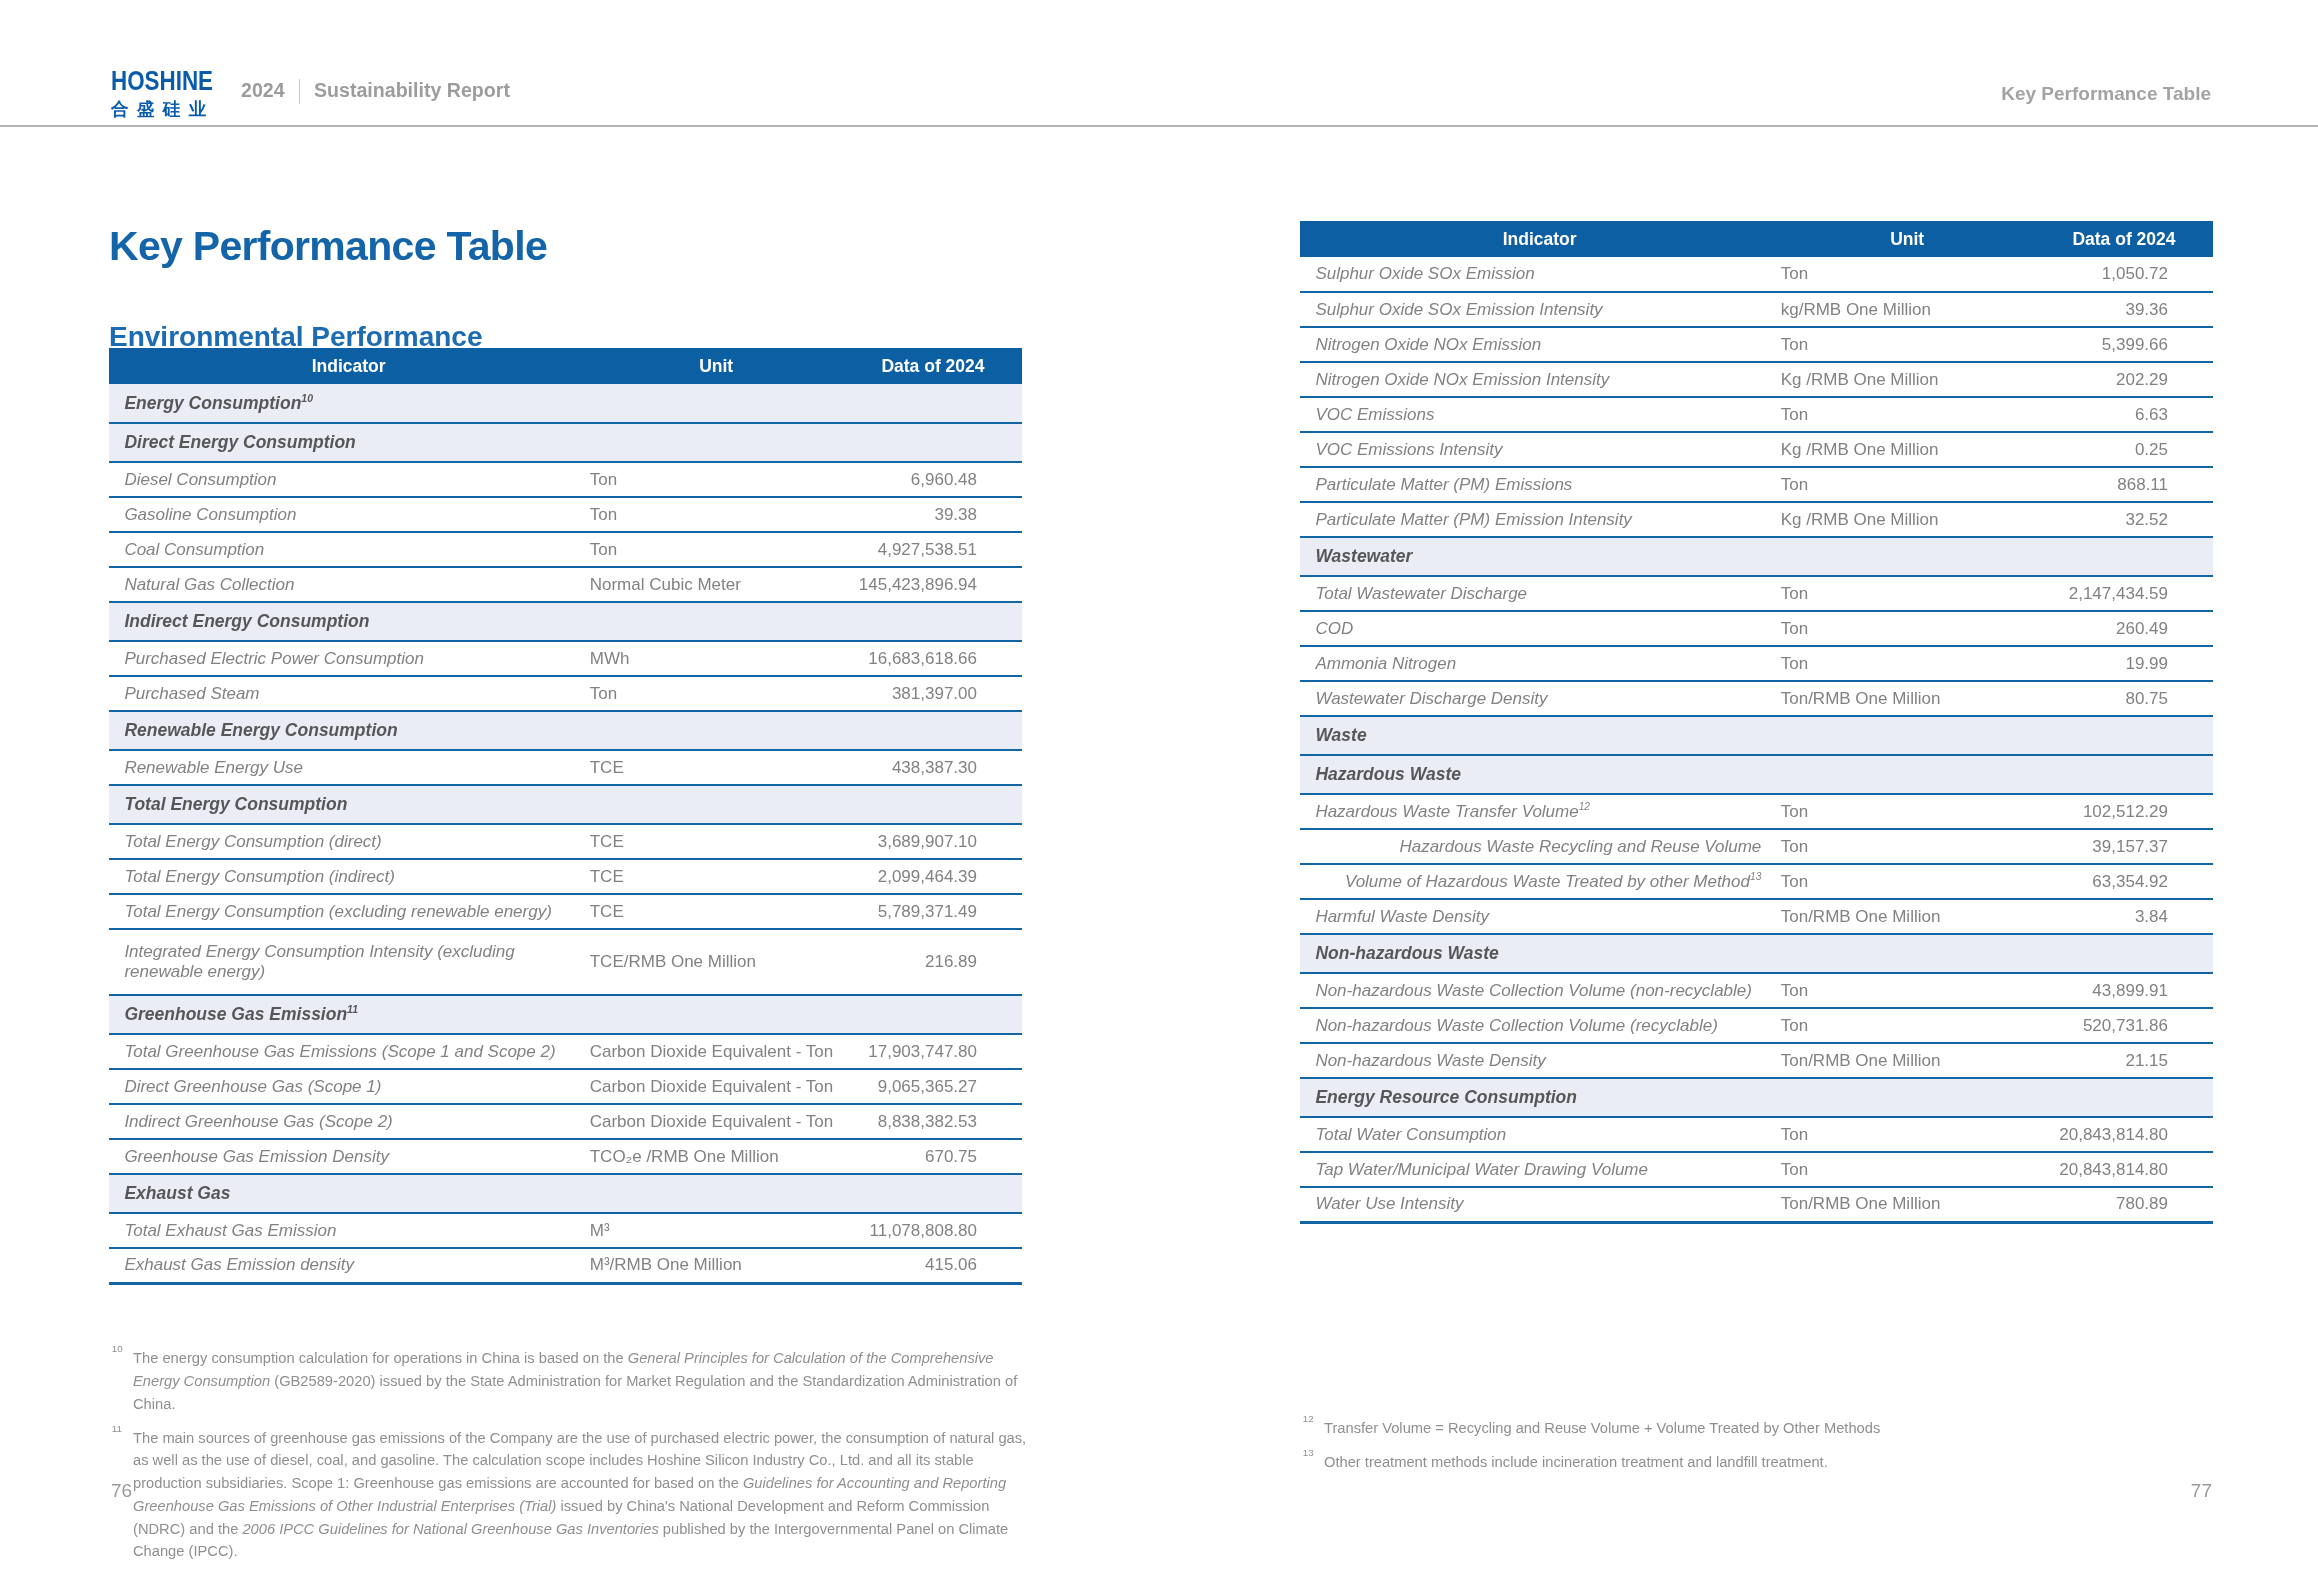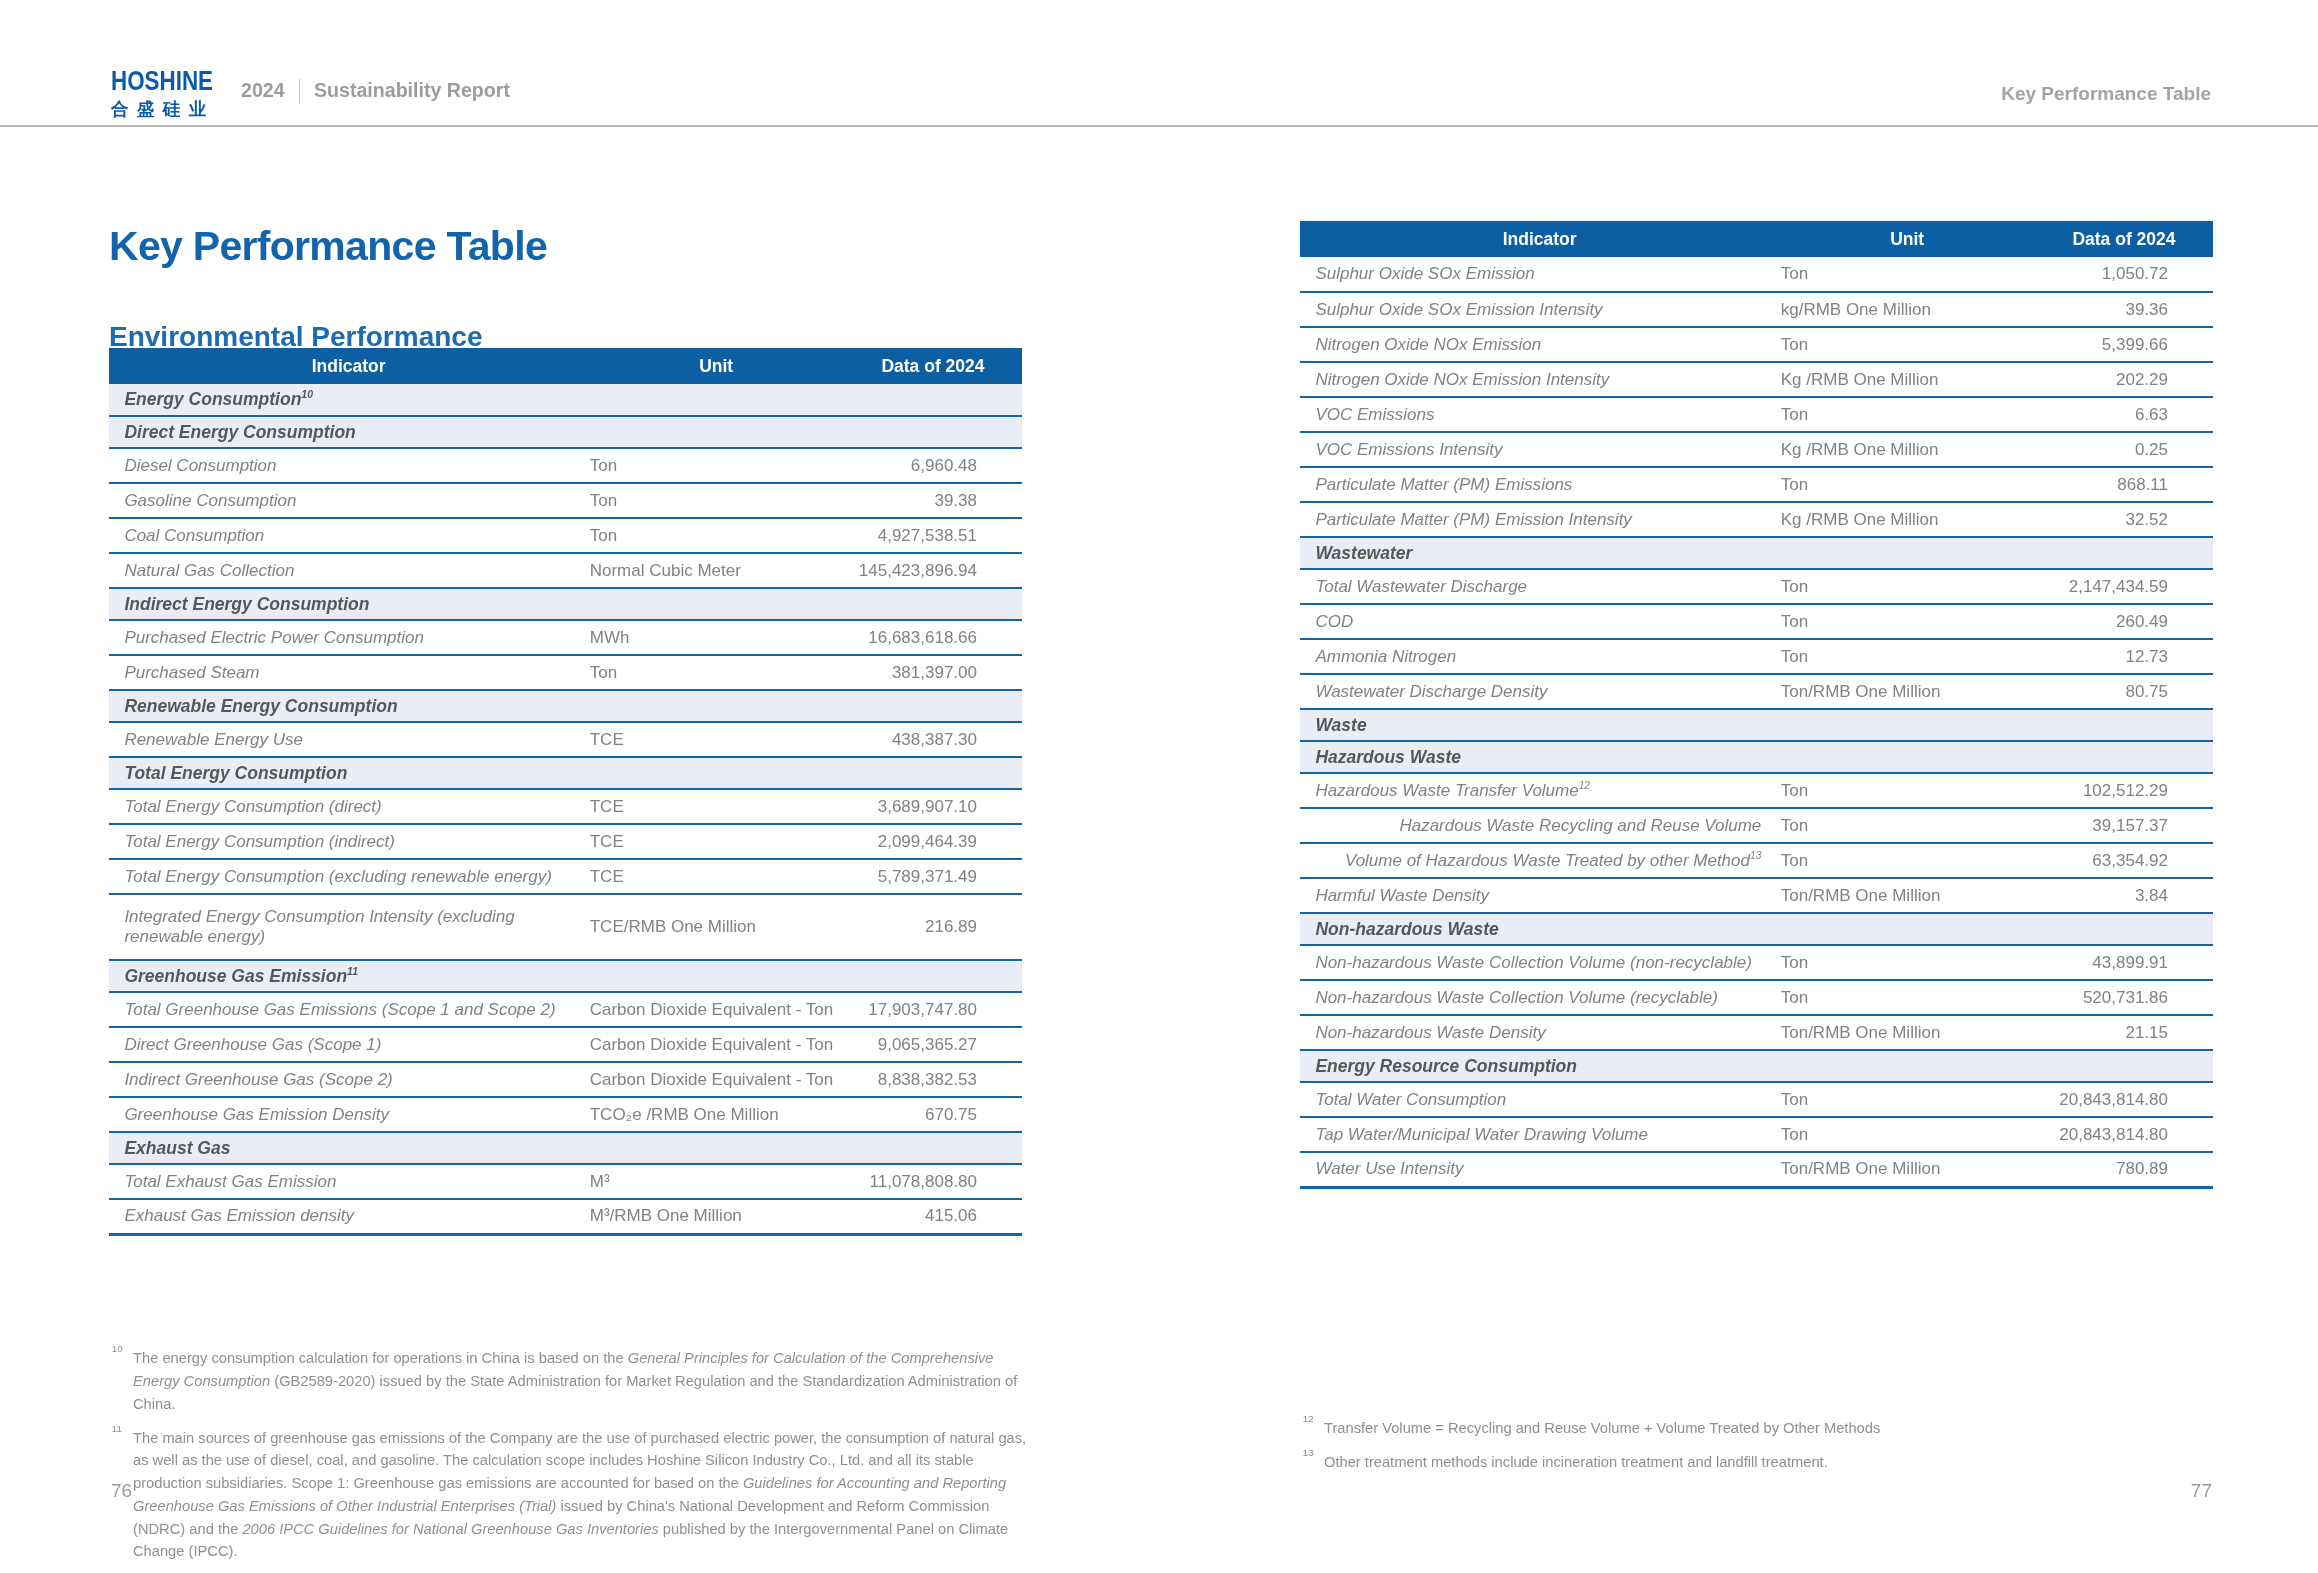--- a/index.html
+++ b/index.html
@@ -53,21 +53,21 @@
   tbody td {
     border-bottom:2.1px solid #1266a6; font-size:17px; color:#828282;
     height:35px; vertical-align:middle; background:#ffffff;
   }
   tbody tr:last-child td { border-bottom-width:3.5px; }
   td.ind  { text-align:left; padding-left:15.4px; padding-right:11.2px;font-style:italic; }
   td.unit { text-align:left; padding-left:1.4px; white-space:nowrap; }
   td.val  { text-align:right; padding-right:45px; white-space:nowrap; }
   tr.section td {
     background:#eaedf6; color:#575757; font-weight:bold; font-size:17.5px;
-    height:32px; padding-left:15.4px;
+    height:39px; padding-left:15.4px;
   }
   tr.tall td { height:66px; }
   tr.indent td.ind { text-align:right; padding-right:18px; }
   sup { font-size:60%; vertical-align:super; line-height:0; }
   
   .footnotes { position:absolute; }
   .footnotes-left  { left:109px;  top:1347px; width:924px; }
   .footnotes-right { left:1300px; top:1417px; width:918px; }
   .footnote {
     position:relative; padding-left:24px; font-size:14.7px; color:#8f8f8f;
@@ -285,21 +285,21 @@
         <td class="val">2,147,434.59</td>
       </tr>
       <tr>
         <td class="ind">COD</td>
         <td class="unit">Ton</td>
         <td class="val">260.49</td>
       </tr>
       <tr>
         <td class="ind">Ammonia Nitrogen</td>
         <td class="unit">Ton</td>
-        <td class="val">12.73</td>
+        <td class="val">19.99</td>
       </tr>
       <tr>
         <td class="ind">Wastewater Discharge Density</td>
         <td class="unit">Ton/RMB One Million</td>
         <td class="val">80.75</td>
       </tr>
       <tr class="section">
         <td colspan="3" class="ind">Waste</td>
       </tr>
       <tr class="section">

